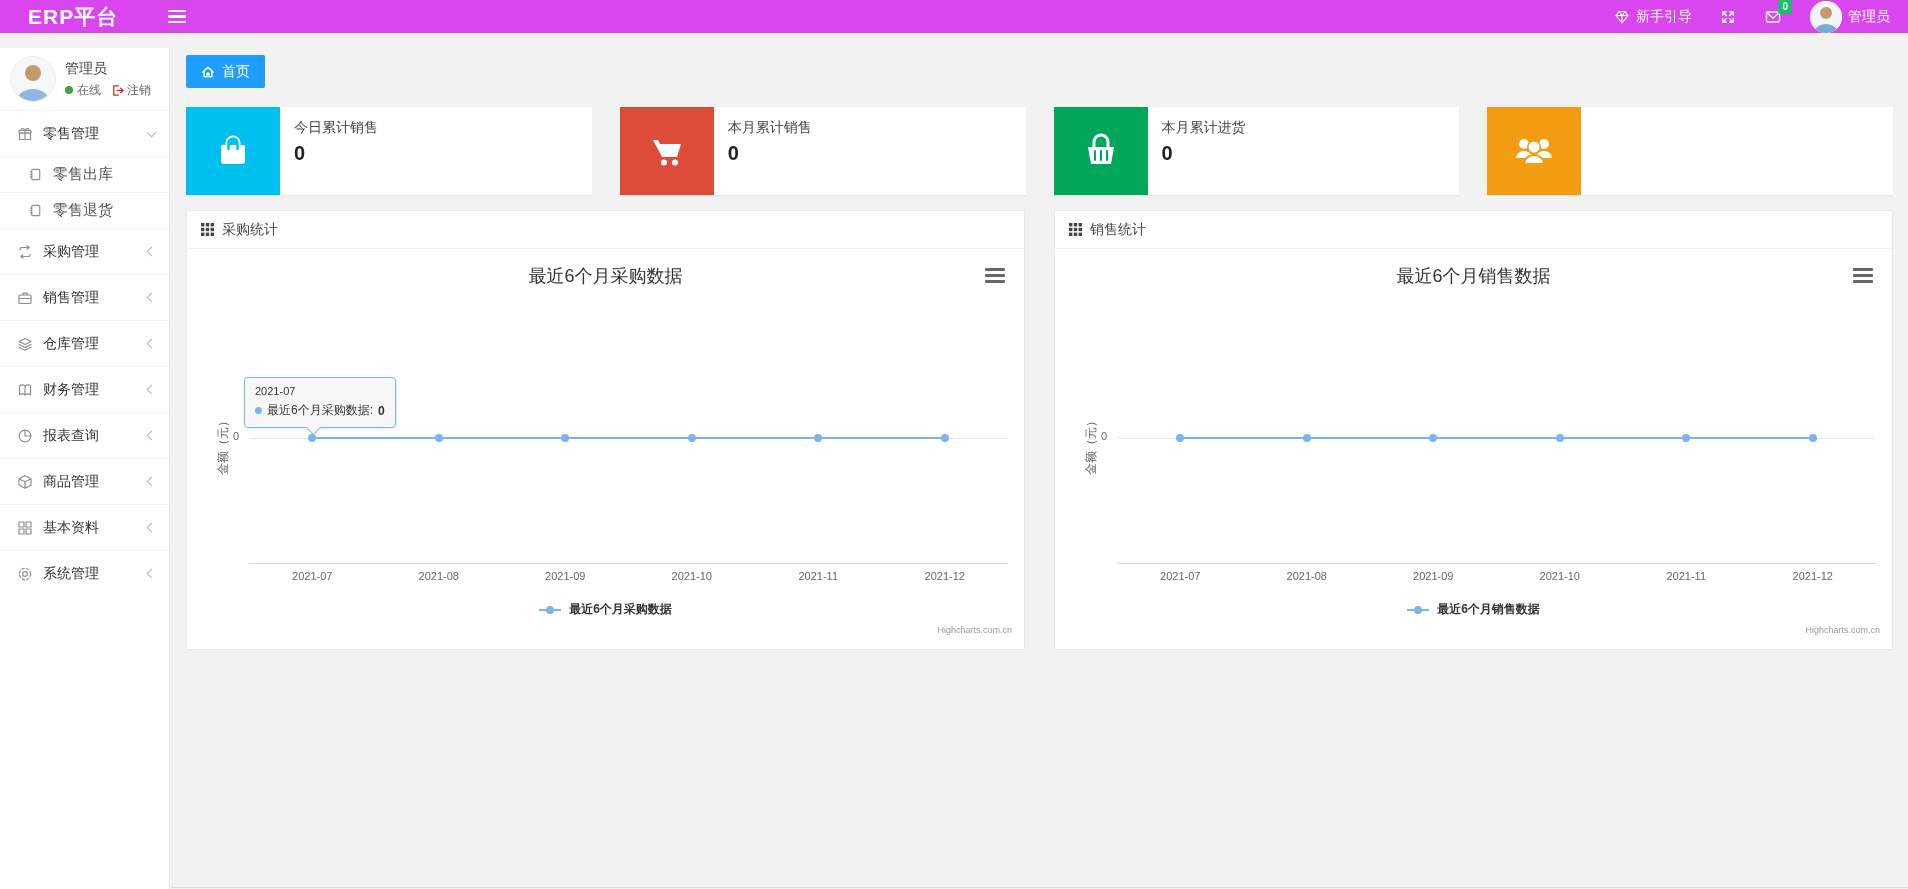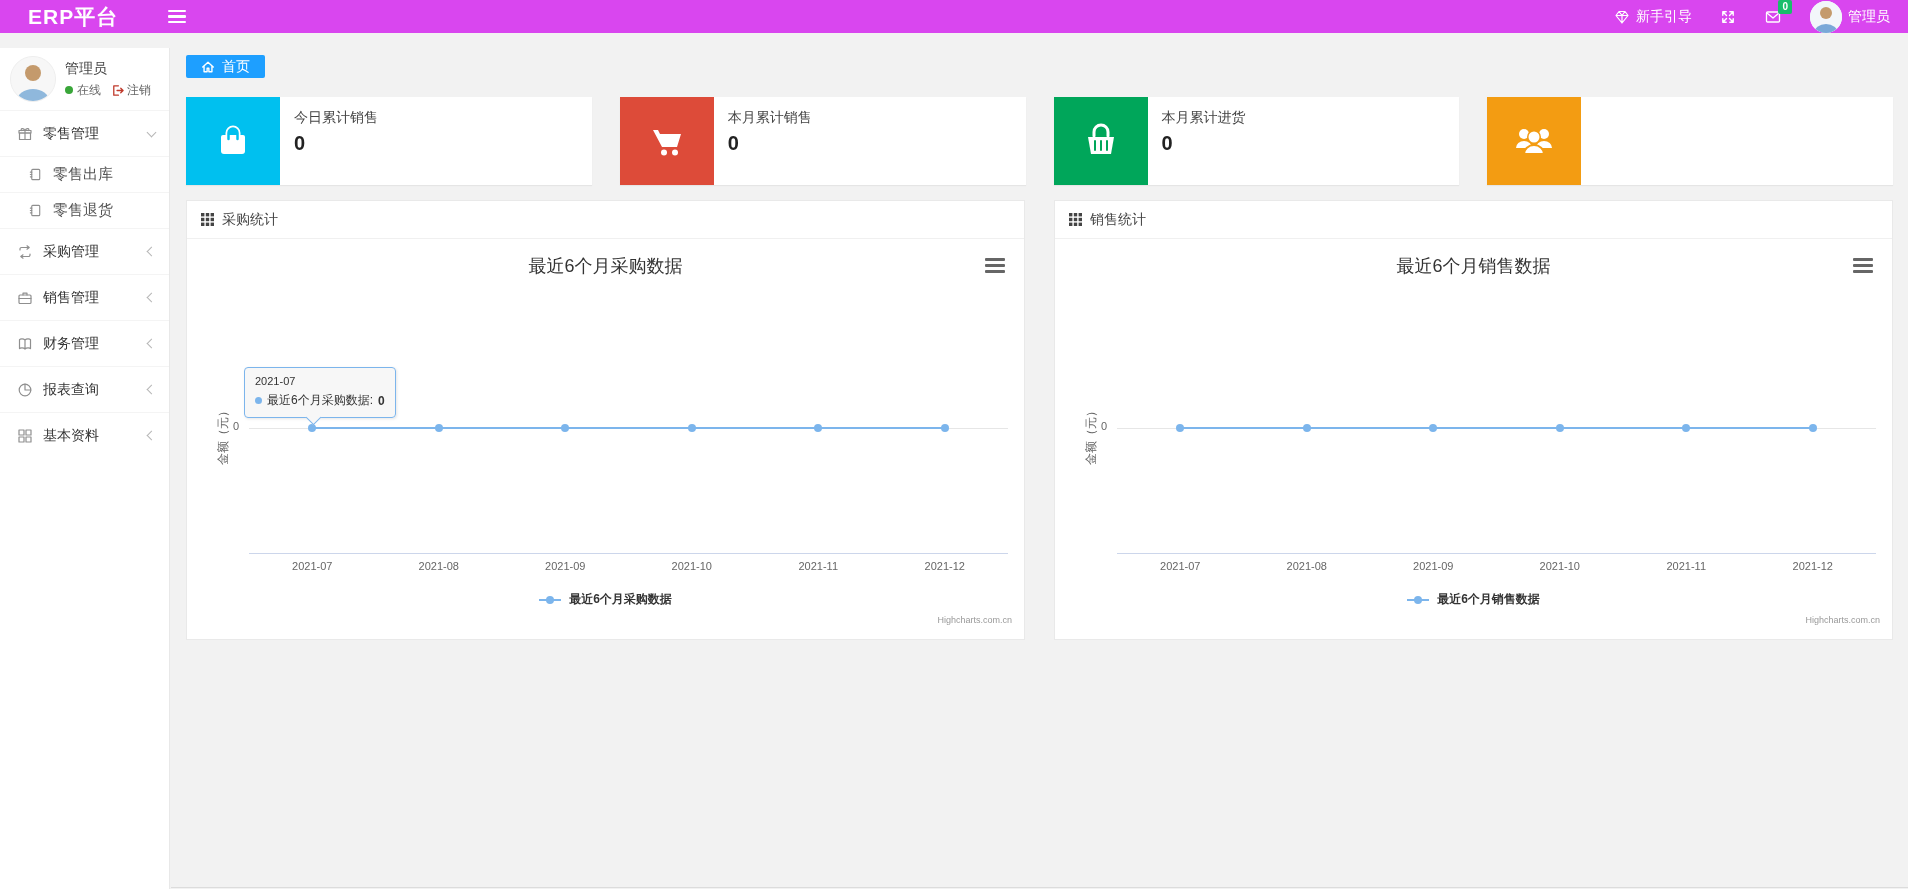--- a/index.html
+++ b/index.html
@@ -51,21 +51,21 @@
   .menu-label { flex:1; }
   .chev { width:7px; height:7px; border-left:1px solid #b6b6b6; border-bottom:1px solid #b6b6b6; flex:0 0 auto; }
   .chev.down { transform:rotate(-45deg); margin-top:-3px; }
   .chev.left { transform:rotate(45deg); }
 
   
   .main { position:absolute; top:48px; left:171px; right:0; bottom:0; padding:7px 15px 0 15px; }
   .bottom-line { position:absolute; left:171px; right:0; bottom:1px; height:1px; background:#dcdcdc; }
 
   .tab {
-    display:inline-flex; align-items:center; gap:7px; height:23px; padding:0 15px;
+    display:inline-flex; align-items:center; gap:7px; height:33px; padding:0 15px;
     background:#1e9fff; color:#fff; font-size:14px; border-radius:2px; cursor:pointer;
   }
 
   .cards { display:flex; gap:28px; margin-top:19px; }
   .card { flex:1; height:88px; background:#fff; display:flex; box-shadow:0 1px 1px rgba(0,0,0,0.05); cursor:pointer; }
   .card-icon { width:94px; display:flex; align-items:center; justify-content:center; flex:0 0 auto; }
   .card-icon.aqua { background:#00c0ef; }
   .card-icon.red { background:#dd4b39; }
   .card-icon.green { background:#00a65a; }
   .card-icon.orange { background:#f39c12; }
@@ -228,41 +228,63 @@
     <li class="menu-item">
       <svg class="mi" width="16" height="16" viewBox="0 0 16 16">
         <rect x="2" y="5" width="12" height="8.5" rx="1"></rect>
           <path d="M6 5 V3.2 h4 V5 M2 8.5 h12"></path>
       </svg>
       <span class="menu-label">销售管理</span>
       <span class="chev left"></span>
     </li>
     <li class="menu-item">
       <svg class="mi" width="16" height="16" viewBox="0 0 16 16">
+        <path d="M8 2.5 14 5.5 8 8.5 2 5.5 Z M2 8.5 8 11.5 14 8.5 M2 11.2 8 14.2 14 11.2"></path>
+      </svg>
+      <span class="menu-label">仓库管理</span>
+      <span class="chev left"></span>
+    </li>
+    <li class="menu-item">
+      <svg class="mi" width="16" height="16" viewBox="0 0 16 16">
         <path d="M8 4 C6.5 2.6 3.5 2.6 2.5 3.6 V12.6 C3.5 11.6 6.5 11.6 8 13 C9.5 11.6 12.5 11.6 13.5 12.6 V3.6 C12.5 2.6 9.5 2.6 8 4 Z M8 4 V13"></path>
       </svg>
       <span class="menu-label">财务管理</span>
       <span class="chev left"></span>
     </li>
     <li class="menu-item">
       <svg class="mi" width="16" height="16" viewBox="0 0 16 16">
         <circle cx="8" cy="8" r="5.8"></circle>
           <path d="M8 8 V2.2 M8 8 L13.8 8"></path>
       </svg>
       <span class="menu-label">报表查询</span>
+      <span class="chev left"></span>
+    </li>
+    <li class="menu-item">
+      <svg class="mi" width="16" height="16" viewBox="0 0 16 16">
+        <path d="M8 1.8 14 4.8 14 11.2 8 14.2 2 11.2 2 4.8 Z M2 4.8 8 7.8 14 4.8 M8 7.8 V14.2"></path>
+      </svg>
+      <span class="menu-label">商品管理</span>
       <span class="chev left"></span>
     </li>
     <li class="menu-item">
       <svg class="mi" width="16" height="16" viewBox="0 0 16 16">
         <rect x="2" y="2" width="5" height="5"></rect>
           <rect x="9" y="2" width="5" height="5"></rect>
         <rect x="2" y="9" width="5" height="5"></rect>
           <rect x="9" y="9" width="5" height="5"></rect>
       </svg>
       <span class="menu-label">基本资料</span>
+      <span class="chev left"></span>
+    </li>
+    <li class="menu-item">
+      <svg class="mi" width="16" height="16" viewBox="0 0 16 16">
+        <circle cx="8" cy="8" r="2.4"></circle>
+          <circle cx="8" cy="8" r="5.6" stroke-dasharray="2.4 2.1"></circle>
+      </svg>
+      <span class="menu-label">系统管理</span>
       <span class="chev left"></span>
     </li>
   </ul>
 </aside>
 
 <main class="main">
 
   <div>
     <div class="tab">
       <svg width="14" height="14" viewBox="0 0 16 16">

